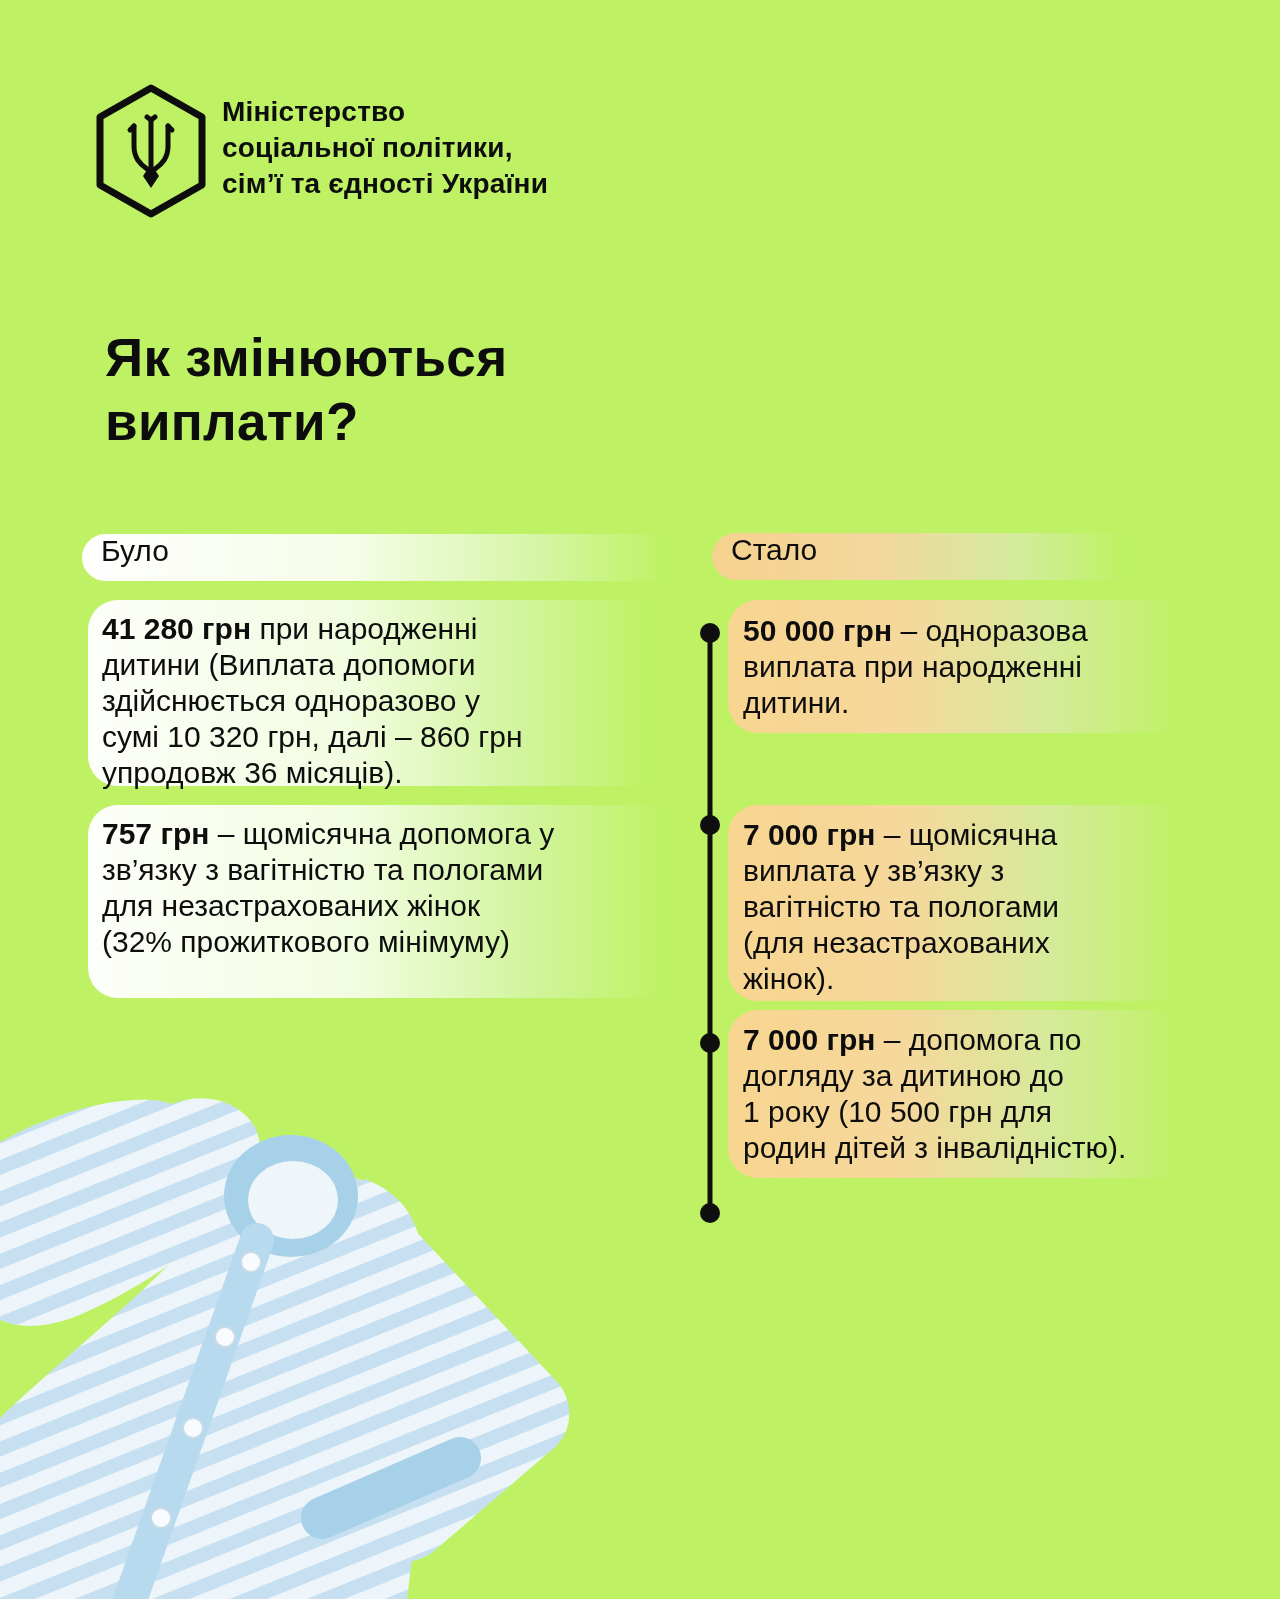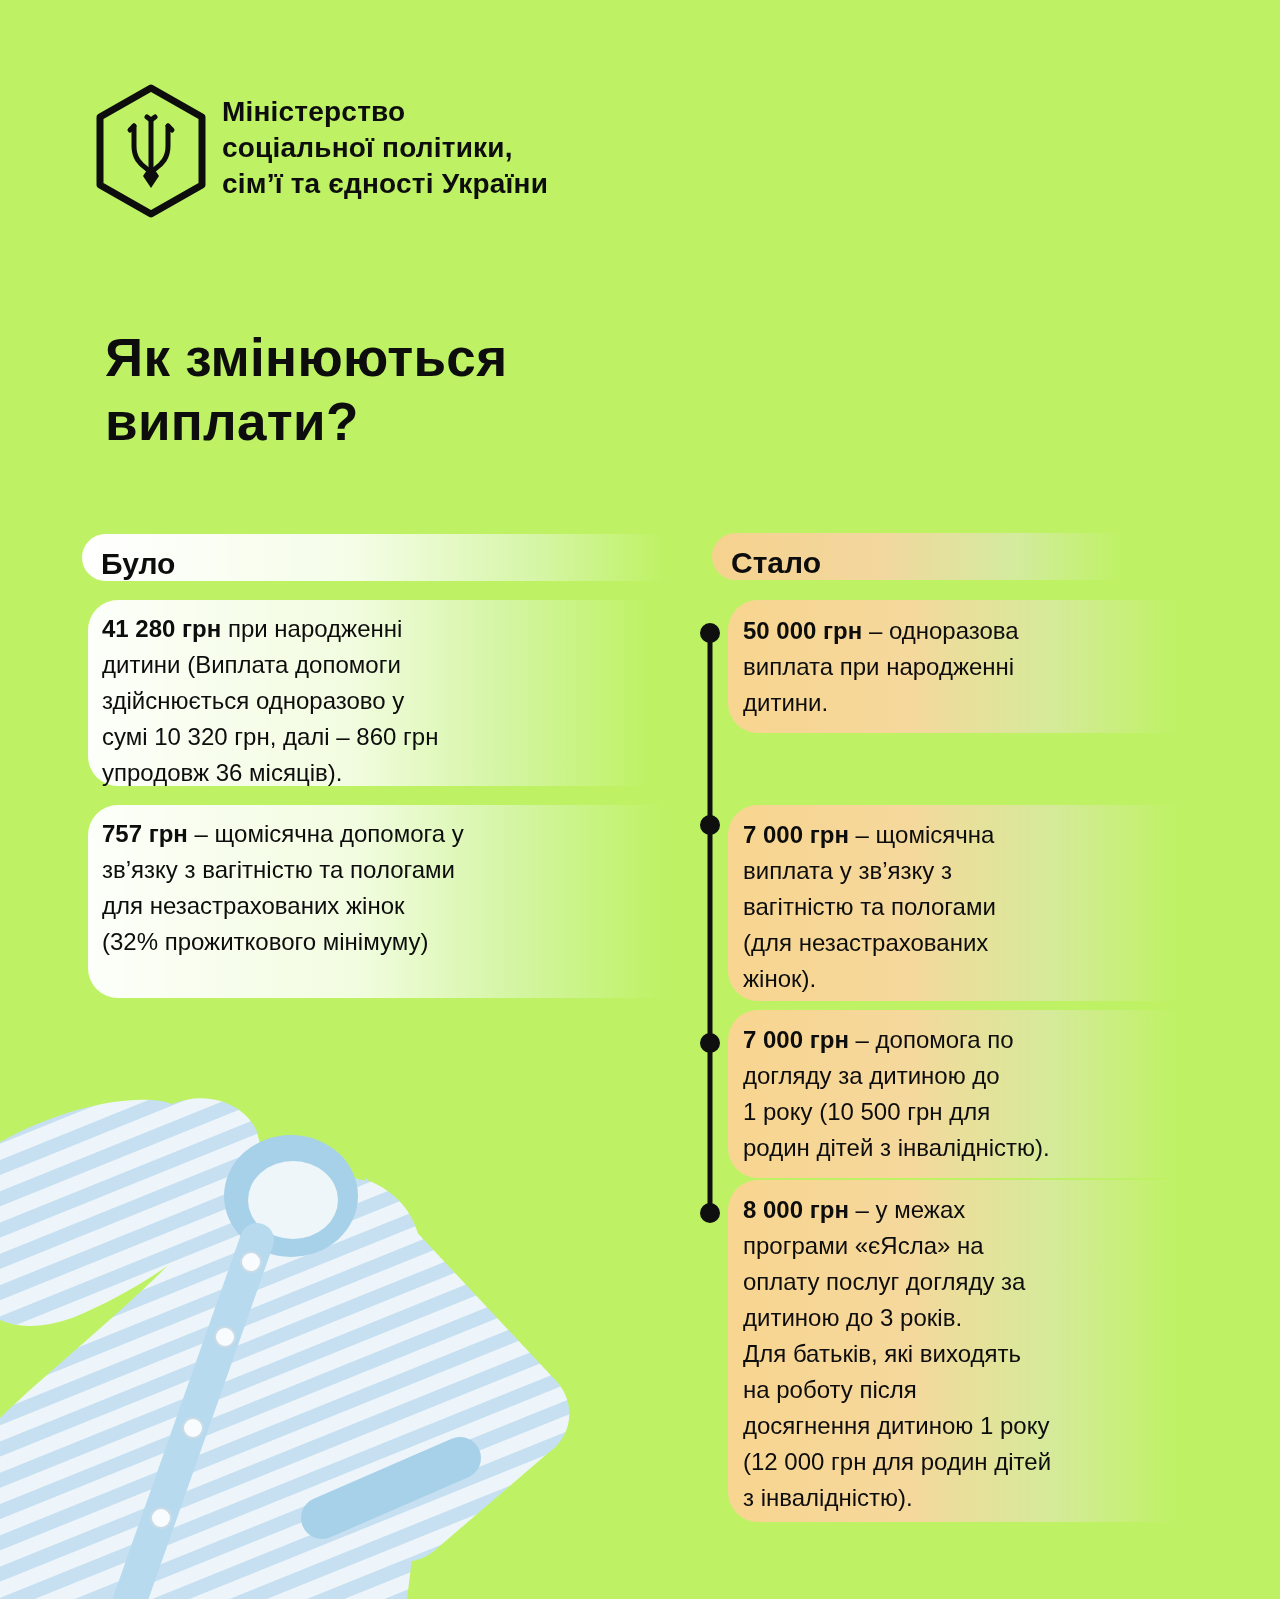--- a/index.html
+++ b/index.html
@@ -17,34 +17,34 @@
     font-size:28px;line-height:36px;font-weight:700;
     white-space:pre-line;letter-spacing:.2px;
   }
   .title{
     position:absolute;left:97px;top:318px;margin:8px;
     font-size:53px;line-height:64px;font-weight:700;
     white-space:pre-line;letter-spacing:.3px;
   }
   .pill{
     position:absolute;height:47px;border-radius:24px;
-    display:flex;align-items:flex-end;box-sizing:border-box;
-    padding-left:19px;font-size:30px;font-weight:700;
+    display:flex;align-items:flex-start;box-sizing:border-box;
+    padding-left:19px;font-size:30px;font-weight:400;
   }
   .pill-before{
     left:82px;top:534px;width:600px;
     background:linear-gradient(90deg,rgba(255,255,255,1) 0%,rgba(255,255,255,.85) 45%,rgba(244,250,252,.45) 75%,rgba(210,232,243,0) 97%);
   }
   .pill-after{
     left:712px;top:533px;width:424px;
     background:linear-gradient(90deg,#f6d28e 0%,#f2d79e 40%,rgba(228,230,205,.55) 72%,rgba(210,232,243,0) 97%);
   }
   .card{
     position:absolute;border-radius:30px;box-sizing:border-box;
-    font-size:24px;line-height:36px;
+    font-size:30px;line-height:36px;
   }
   .card .txt span{white-space:pre-line;}
   .amount{font-weight:700;}
   .card-white{
     background:linear-gradient(90deg,rgba(255,255,255,.97) 0%,rgba(255,255,255,.8) 45%,rgba(242,249,252,.4) 72%,rgba(210,232,243,0) 96%);
   }
   .card-orange{
     background:linear-gradient(90deg,#f8d590 0%,#f5d89c 38%,rgba(232,228,198,.55) 68%,rgba(210,232,243,0) 95%);
   }
   #cardB1{left:88px;top:600px;width:585px;height:186px;padding:11px 0 0 14px;}
@@ -119,31 +119,20 @@
 вагітністю та пологами
 (для незастрахованих
 жінок).</span></div>
   </div>
   <div class="card card-orange" id="cardA3">
     <div class="txt"><span class="amount">7 000 грн</span><span> – допомога по
 догляду за дитиною до
 1 року (10 500 грн для
 родин дітей з інвалідністю).</span></div>
   </div>
-  <div class="card card-orange" id="cardA4">
-    <div class="txt"><span class="amount">8 000 грн</span><span> – у межах
-програми «єЯсла» на
-оплату послуг догляду за
-дитиною до 3 років.
-Для батьків, які виходять
-на роботу після
-досягнення дитиною 1 року
-(12 000 грн для родин дітей
-з інвалідністю).</span></div>
-  </div>
 
   <svg class="onesie" width="660" height="549" viewBox="0 0 660 549">
     <defs>
       <pattern id="st" width="60" height="29" patternUnits="userSpaceOnUse" patternTransform="rotate(-22)">
         <rect width="60" height="29" fill="#edf5fa"></rect>
         <rect y="15" width="60" height="14" fill="#c6e0f1"></rect>
       </pattern>
     </defs>
     <path d="M-10,98 C60,56 138,42 172,54 C212,38 248,58 257,82 L268,126 C224,182 142,240 72,268 C38,280 8,278 -10,264 Z" fill="url(#st)"></path>
     <path d="M0,368 C70,300 190,212 260,108 L372,132 C402,146 416,168 421,196 C432,292 422,432 407,549 L0,549 Z" fill="url(#st)"></path>

